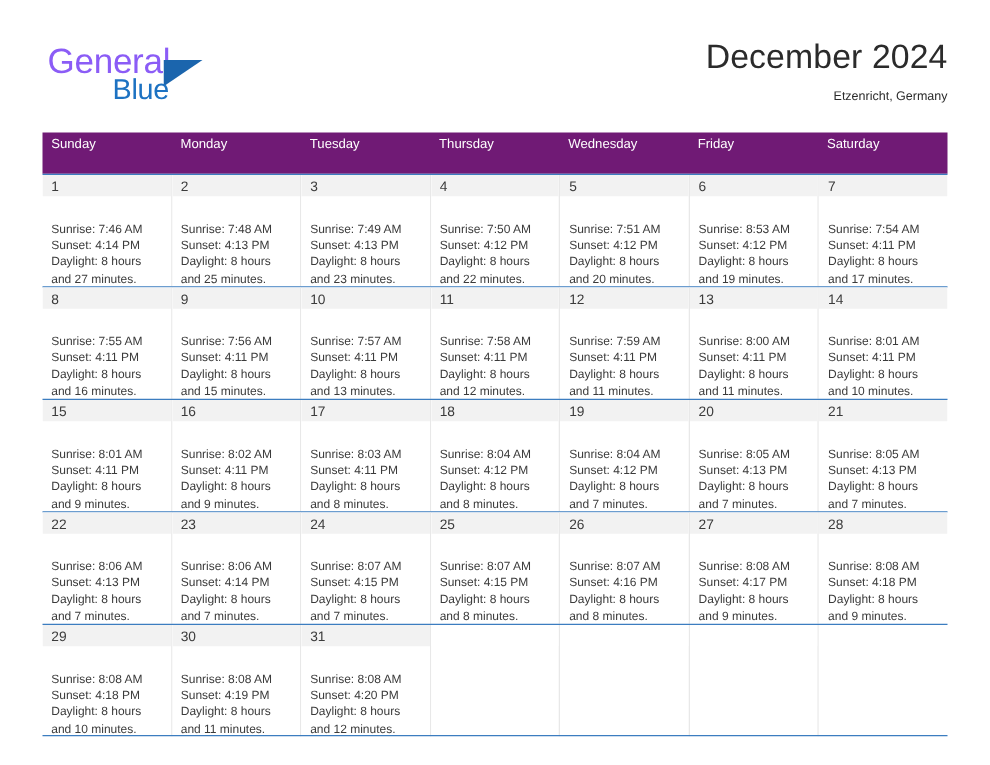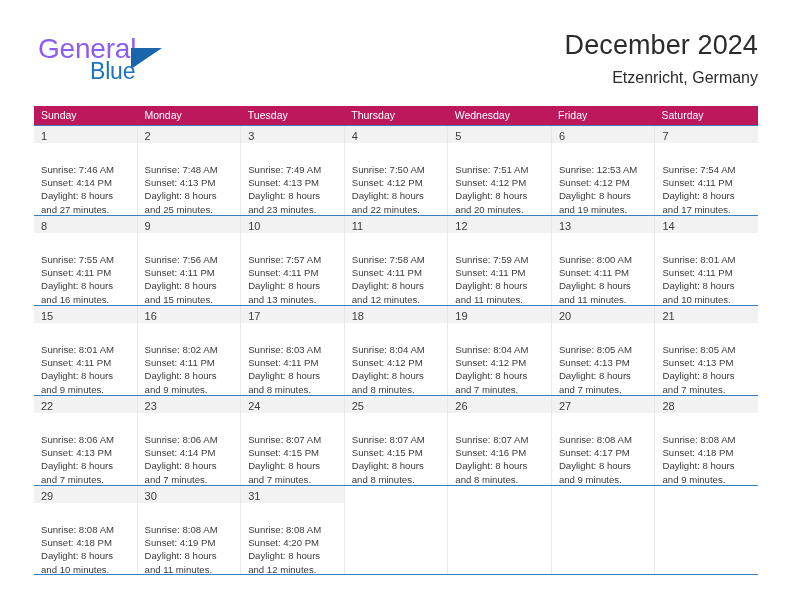--- a/index.html
+++ b/index.html
@@ -71,39 +71,38 @@
   }
   .cal-title {
     font-size: 27px;
     color: #2b2b2b;
     line-height: 34px;
     letter-spacing: 0.1px;
     white-space: nowrap;
     margin-left: 36px;
   }
   .cal-sub {
-    font-size: 16px;
+    font-size: 10px;
     color: #2b2b2b;
     line-height: 20px;
     margin-top: 6px;
     white-space: nowrap;
   }
 
   
   .calendar {
     position: absolute;
     left: 34px;
     top: 106px;
     width: 724px;
   }
   .dow-row {
     display: flex;
-    background: #be185d;
-    height: 19px;
-    align-items: center;
+    background: #701a75;
+    height: 33px;
   }
   .dow {
     flex: 1 1 0;
     font-size: 10.5px;
     color: #ffffff;
     line-height: 19px;
     padding-left: 7px;
     box-sizing: border-box;
     white-space: nowrap;
   }
@@ -239,21 +238,21 @@
           <div class="cell-body">
             <div class="cell-line">Sunrise: 7:51 AM</div>
             <div class="cell-line">Sunset: 4:12 PM</div>
             <div class="cell-line">Daylight: 8 hours</div>
             <div class="cell-line">and 20 minutes.</div>
           </div>
         </div>
         <div class="cell">
           <div class="daynum-bar"><span class="daynum">6</span></div>
           <div class="cell-body">
-            <div class="cell-line">Sunrise: 12:53 AM</div>
+            <div class="cell-line">Sunrise: 8:53 AM</div>
             <div class="cell-line">Sunset: 4:12 PM</div>
             <div class="cell-line">Daylight: 8 hours</div>
             <div class="cell-line">and 19 minutes.</div>
           </div>
         </div>
         <div class="cell">
           <div class="daynum-bar"><span class="daynum">7</span></div>
           <div class="cell-body">
             <div class="cell-line">Sunrise: 7:54 AM</div>
             <div class="cell-line">Sunset: 4:11 PM</div>

